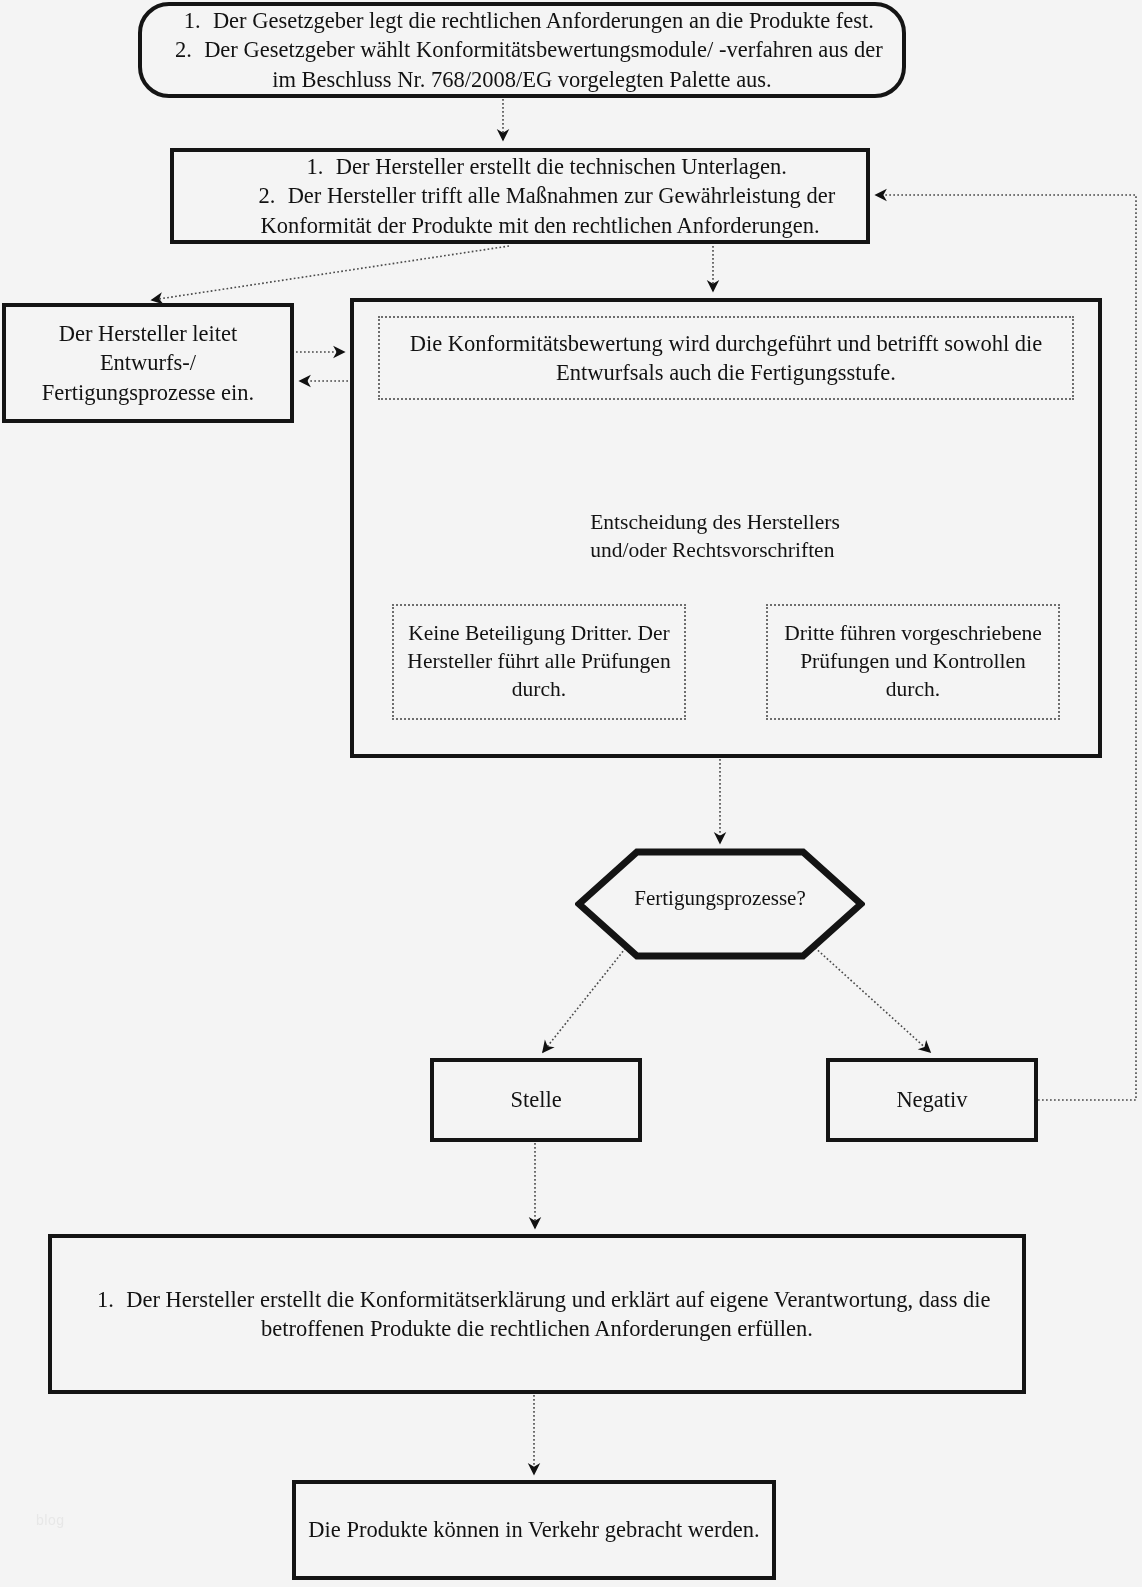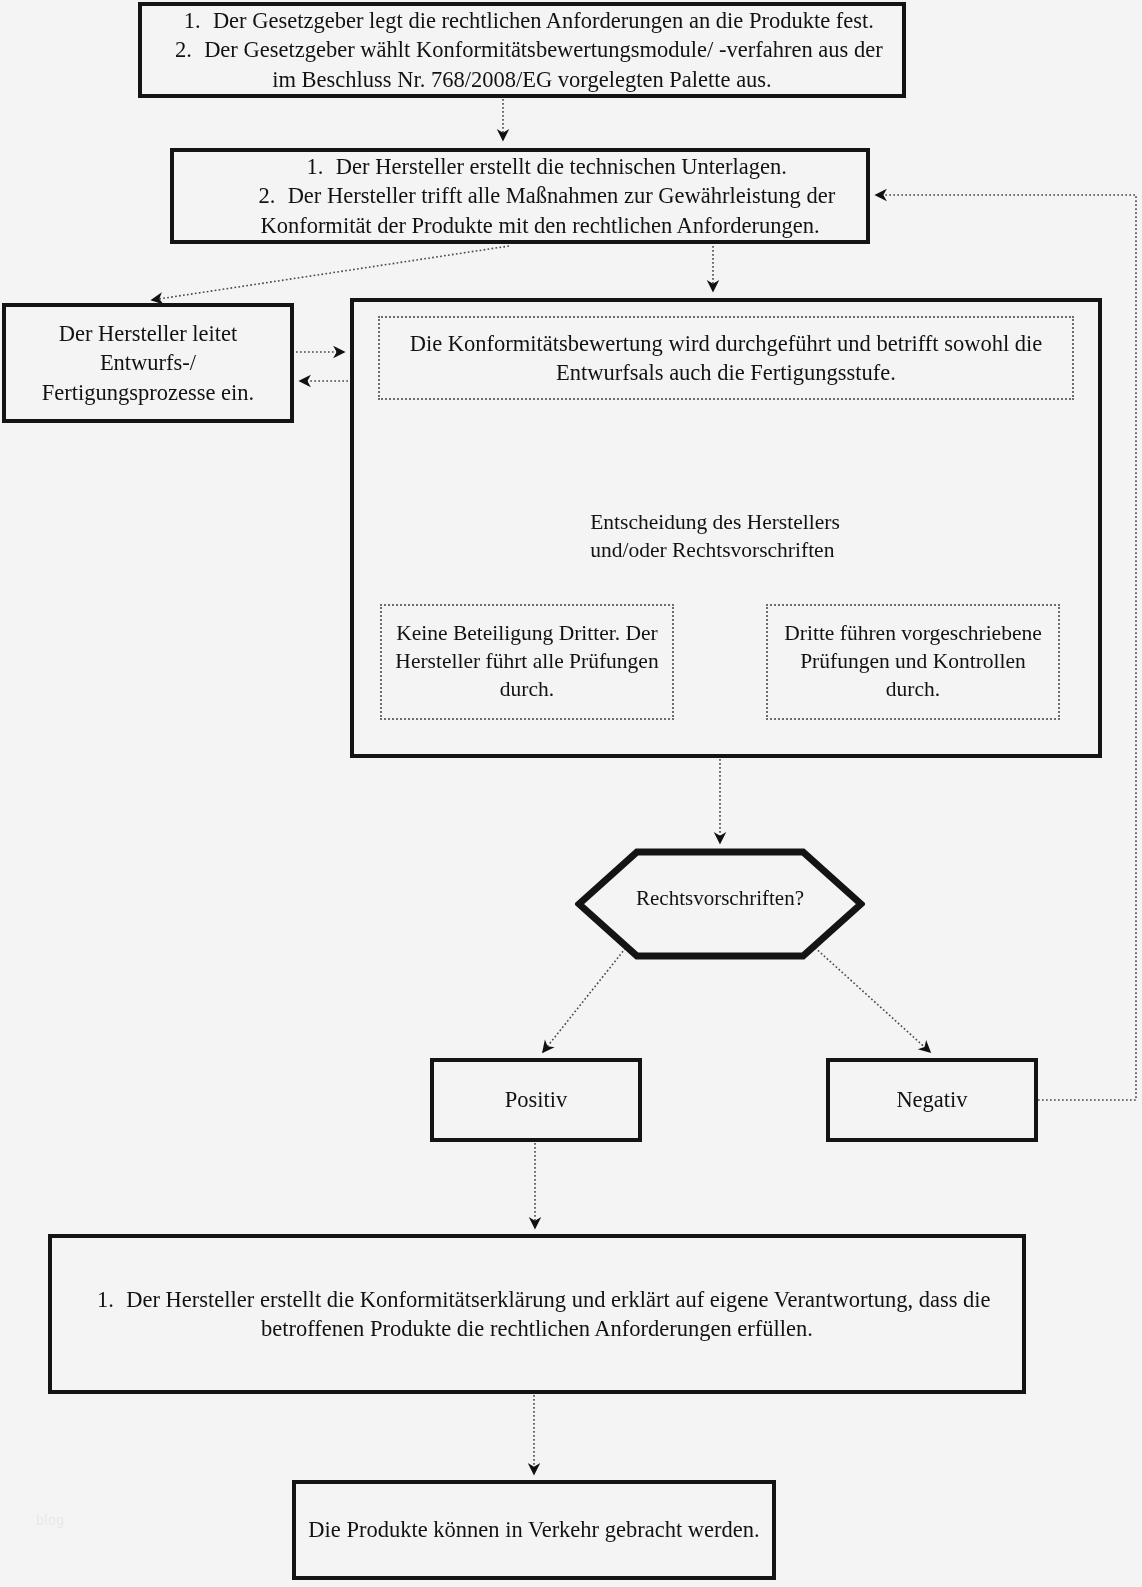--- a/index.html
+++ b/index.html
@@ -43,26 +43,26 @@
     display: block;
     width: 100%;
     padding: 0 8px;
     box-sizing: border-box;
     white-space: pre-line;
   }
   .fs22 { font-size: 22.5px; }
   .fs21 { font-size: 21.5px; }
 
   
-  #node-legislator      { left: 138px;  top: 2px;    width: 768px; height: 96px; }
+  #node-legislator      { left: 138px;  top: 2px;    width: 768px; height: 96px; border-radius: 31px; }
   #node-manufacturer-docs { left: 170px; top: 148px; width: 700px; height: 96px; padding-left: 40px; }
   #node-design-process  { left: 2px;    top: 303px;  width: 292px; height: 120px; font-family: Liberation Serif, serif; }
   #node-assessment-group{ left: 350px;  top: 298px;  width: 752px; height: 460px; }
   #node-assessment-desc { left: 378px;  top: 316px;  width: 696px; height: 84px;  }
-  #node-no-third-party  { left: 380px;  top: 604px;  width: 294px; height: 116px; }
+  #node-no-third-party  { left: 392px;  top: 604px;  width: 294px; height: 116px; }
   #node-third-party     { left: 766px;  top: 604px;  width: 294px; height: 116px; }
   #node-positive        { left: 430px;  top: 1058px; width: 212px; height: 84px;  }
   #node-negative        { left: 826px;  top: 1058px; width: 212px; height: 84px;  }
   #node-declaration     { left: 48px;   top: 1234px; width: 978px; height: 160px; }
   #node-market          { left: 292px;  top: 1480px; width: 484px; height: 100px; }
 
   
   #label-decision {
     position: absolute;
     left: 470px;
@@ -209,25 +209,25 @@
   <div class="node dotted fs21" id="node-third-party">
     <span class="txt">Dritte führen vorgeschriebene
 Prüfungen und Kontrollen
 durch.</span>
   </div>
 
   <div id="node-result">
     <svg width="290" height="112" viewBox="0 0 290 112" xmlns="http://www.w3.org/2000/svg">
       <polygon points="62,4 228,4 286,56 228,108 62,108 4,56" fill="#f4f4f4" stroke="#141414" stroke-width="7" stroke-linejoin="miter"></polygon>
     </svg>
-    <span class="hexlabel">Rechtsvorschriften?</span>
+    <span class="hexlabel">Fertigungsprozesse?</span>
   </div>
 
   <div class="node solid fs22" id="node-positive">
-    <span class="txt">Positiv</span>
+    <span class="txt">Stelle</span>
   </div>
 
   <div class="node solid fs22" id="node-negative">
     <span class="txt">Negativ</span>
   </div>
 
   <div class="node solid fs22" id="node-declaration">
     <span class="numlist">
       <span class="li"><span class="num">1.</span><span>Der Hersteller erstellt die Konformitätserklärung und erklärt auf eigene Verantwortung, dass die betroffenen Produkte die rechtlichen Anforderungen erfüllen.</span></span>
     </span>

